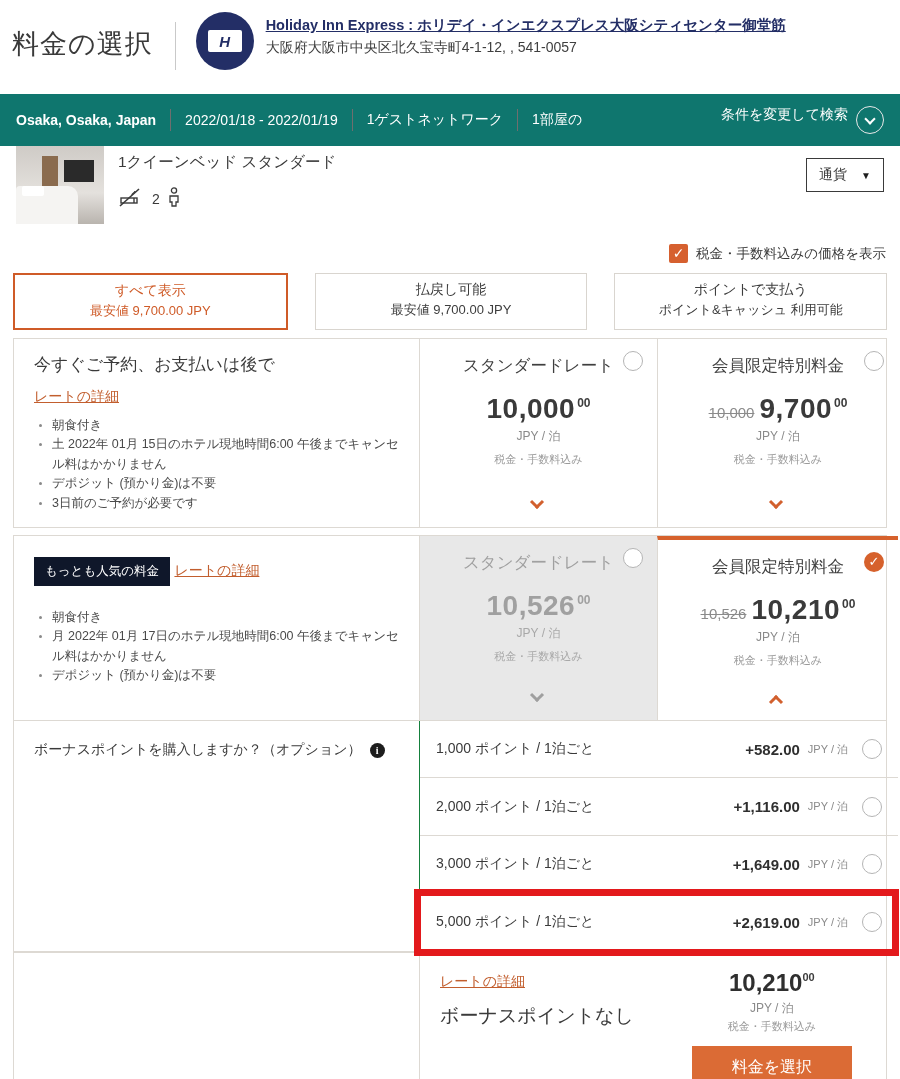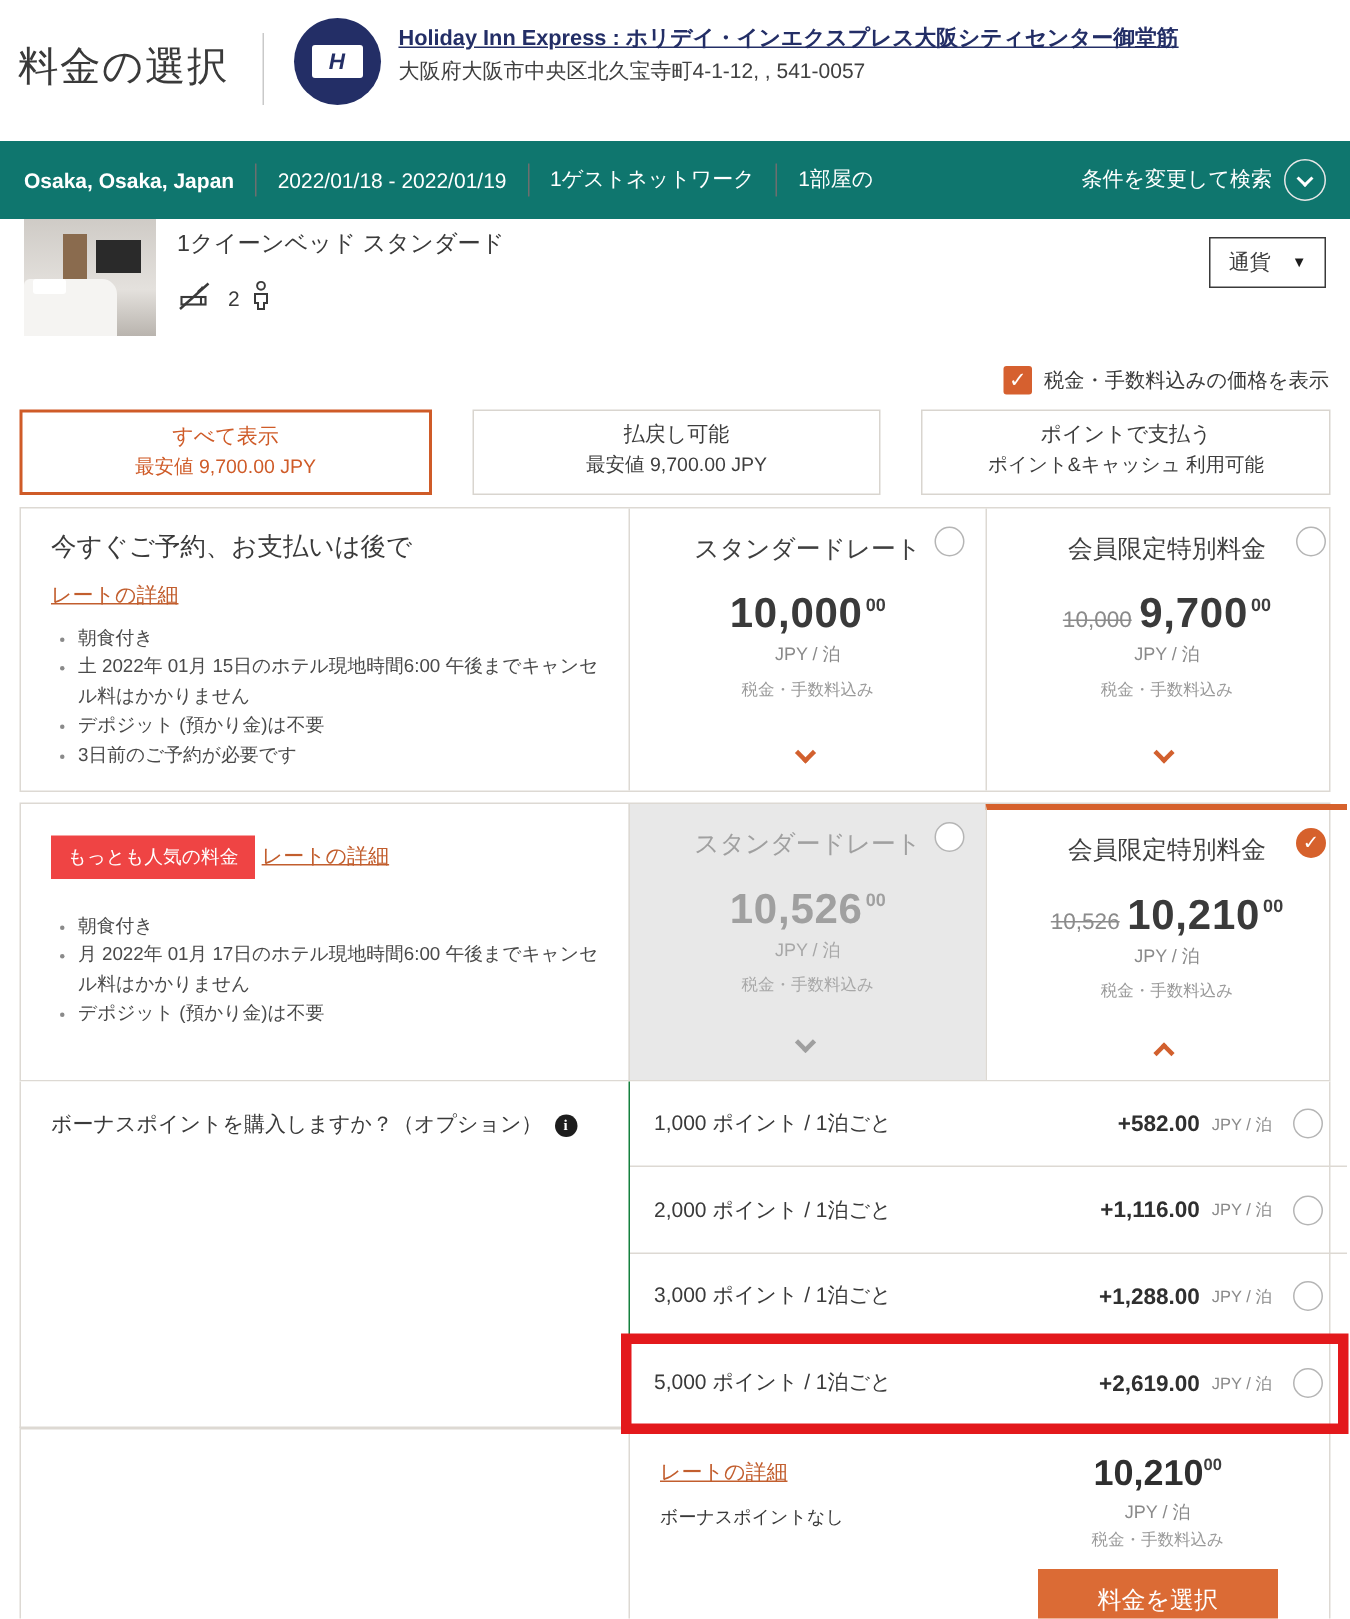--- a/index.html
+++ b/index.html
@@ -18,21 +18,21 @@
     display:flex; align-items:center; justify-content:center; }
   .brand-logo .plate span { color:#232e66; font-style:italic; font-weight:bold; font-size:15px; line-height:1; }
   .hotel-block { margin-left:12px; margin-top:6px; }
   .hotel-link { color:#232e66; font-weight:bold; font-size:14.5px; text-decoration:underline; display:block; }
   .hotel-address { color:#3f3f3f; font-size:14px; margin-top:4px; }
   
   .search-bar { height:52px; background:#0f766e; color:#fff; display:flex; align-items:center; padding:0 16px; font-size:14px; }
   .search-bar .seg { padding:0 14px; }
   .search-bar .seg:first-child { padding-left:0; font-weight:bold; }
   .search-bar .pipe { width:1px; height:22px; background:#6e6e6e; }
-  .modify-search { margin-left:auto; display:flex; align-items:center; gap:8px; cursor:pointer; }
+  .modify-search { margin-left:auto; display:flex; align-items:flex-start; gap:8px; cursor:pointer; }
   .circle-chevron { width:28px; height:28px; border:1px solid #e8e8e8; border-radius:50%; position:relative; }
   .circle-chevron i { position:absolute; left:9px; top:8px; width:8px; height:8px;
     border-right:2px solid #fff; border-bottom:2px solid #fff; transform:rotate(45deg); }
   
   .room-row { display:flex; padding:0 16px 6px; position:relative; height:92px; }
   .room-thumb { width:88px; height:78px; background:#d8d4cf; position:relative; overflow:hidden; flex:0 0 auto; }
   .room-thumb .wall { position:absolute; inset:0; background:linear-gradient(180deg,#cfcbc6 0%,#e4e1dd 60%,#b9b4ae 100%); }
   .room-thumb .tv { position:absolute; right:10px; top:14px; width:30px; height:22px; background:#2a2a2a; }
   .room-thumb .door { position:absolute; left:26px; top:10px; width:16px; height:34px; background:#8a6b4e; }
   .room-thumb .bed { position:absolute; left:0; bottom:0; width:62px; height:38px; background:#f5f4f2; border-radius:4px 10px 0 0; }
@@ -74,41 +74,41 @@
   .chev { position:absolute; bottom:14px; left:50%; margin-left:-7px; width:13px; height:13px; cursor:pointer; }
   .chev i { display:block; width:10px; height:10px; border-right:3px solid #d2602e; border-bottom:3px solid #d2602e; }
   .chev.down i { transform:rotate(45deg); margin-top:-3px; }
   .chev.up i { transform:rotate(225deg); margin-top:4px; }
   .chev.grey i { border-color:#9f9f9f; }
   
   .col-disabled { background:#e8e8e8; }
   .col-disabled .rate-col-label,.col-disabled .big-price,.col-disabled .cents { color:#a0a0a0; }
   .col-disabled .unit,.col-disabled .note { color:#a8a8a8; }
   .col-selected { border-top:4px solid #d6612c; }
-  .popular-badge { display:inline-block; background:#ef4444; color:#fff; font-size:12.5px; padding:6px 11px; margin-bottom:12px; }
+  .popular-badge { display:inline-block; background:#0f172a; color:#fff; font-size:12.5px; padding:6px 11px; margin-bottom:12px; }
   
   .bonus-box { margin:0 13px; border:1px solid #ddd9d3; border-top:none; display:grid; grid-template-columns:405px 479px; background:#fff; }
   .bonus-left { padding:20px; font-size:14px; color:#3a3a3a; display:flex; align-items:flex-start; gap:8px; }
   .info-icon { width:15px; height:15px; border-radius:50%; background:#1d1d1d; color:#fff; font-size:10px; font-weight:bold;
     line-height:15px; text-align:center; font-family:"Liberation Serif","DejaVu Serif",serif; flex:0 0 auto; margin-top:2px; }
   .bonus-right { border-left:1px solid #15803d; }
   .bonus-row { height:57.5px; display:flex; align-items:center; padding:0 16px; border-bottom:1px solid #ddd9d3; position:relative; }
   .bonus-row:last-child { border-bottom:none; }
   .bonus-label { font-size:14px; color:#3a3a3a; }
   .bonus-price-group { margin-left:auto; display:flex; align-items:center; gap:8px; }
   .bonus-price { font-size:15px; font-weight:bold; color:#2f2f2f; }
   .bonus-unit { font-size:11px; color:#8a8a8a; }
   .bonus-radio { width:20px; height:20px; border:1px solid #b5b5b5; border-radius:50%; background:#fff; margin-left:6px; cursor:pointer; }
   .red-highlight { position:absolute; left:-6px; right:-1px; top:-4px; bottom:-5px; border:7px solid #e3191c; pointer-events:none; z-index:5; }
   
   .summary-box { margin:0 13px; border:1px solid #ddd9d3; border-top:1px solid #ddd9d3; display:grid; grid-template-columns:405px 479px; background:#fff; height:143px; }
   .summary-left { }
   .summary-right { border-left:1px solid #ddd9d3; display:flex; padding:16px 20px; }
   .summary-info { }
-  .summary-nobonus { font-size:12px; color:#3a3a3a; margin-top:12px; }
+  .summary-nobonus { font-size:19px; color:#3a3a3a; margin-top:12px; }
   .summary-price-block { margin-left:auto; text-align:center; padding-right:26px; }
   .summary-big { font-size:24px; font-weight:bold; color:#2f2f2f; }
   .summary-cents { font-size:11px; font-weight:bold; vertical-align:top; position:relative; top:2px; }
   .select-btn { margin-top:12px; background:#db6b35; color:#fff; border:none; font-size:16px; padding:11px 40px; cursor:pointer;
     font-family:"Liberation Sans","DejaVu Sans",sans-serif; }
   
   .am-icon { display:inline-block; }
 </style>
 </head>
 <body>
@@ -288,21 +288,21 @@
       <span class="bonus-label">2,000 ポイント / 1泊ごと</span>
       <span class="bonus-price-group">
         <span class="bonus-price">+1,116.00</span>
         <span class="bonus-unit">JPY / 泊</span>
         <span class="bonus-radio"></span>
       </span>
     </div>
     <div class="bonus-row">
       <span class="bonus-label">3,000 ポイント / 1泊ごと</span>
       <span class="bonus-price-group">
-        <span class="bonus-price">+1,288.00</span>
+        <span class="bonus-price">+1,649.00</span>
         <span class="bonus-unit">JPY / 泊</span>
         <span class="bonus-radio"></span>
       </span>
     </div>
     <div class="bonus-row">
       <span class="bonus-label">5,000 ポイント / 1泊ごと</span>
       <span class="bonus-price-group">
         <span class="bonus-price">+2,619.00</span>
         <span class="bonus-unit">JPY / 泊</span>
         <span class="bonus-radio"></span>

